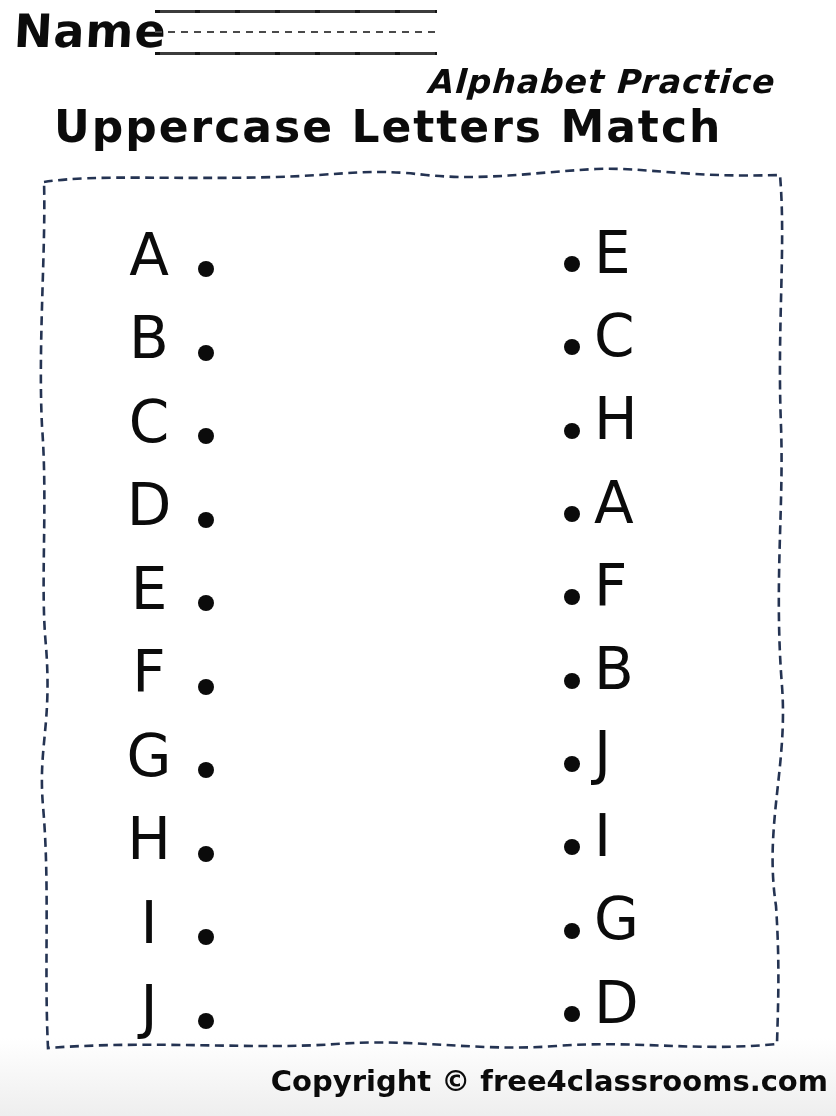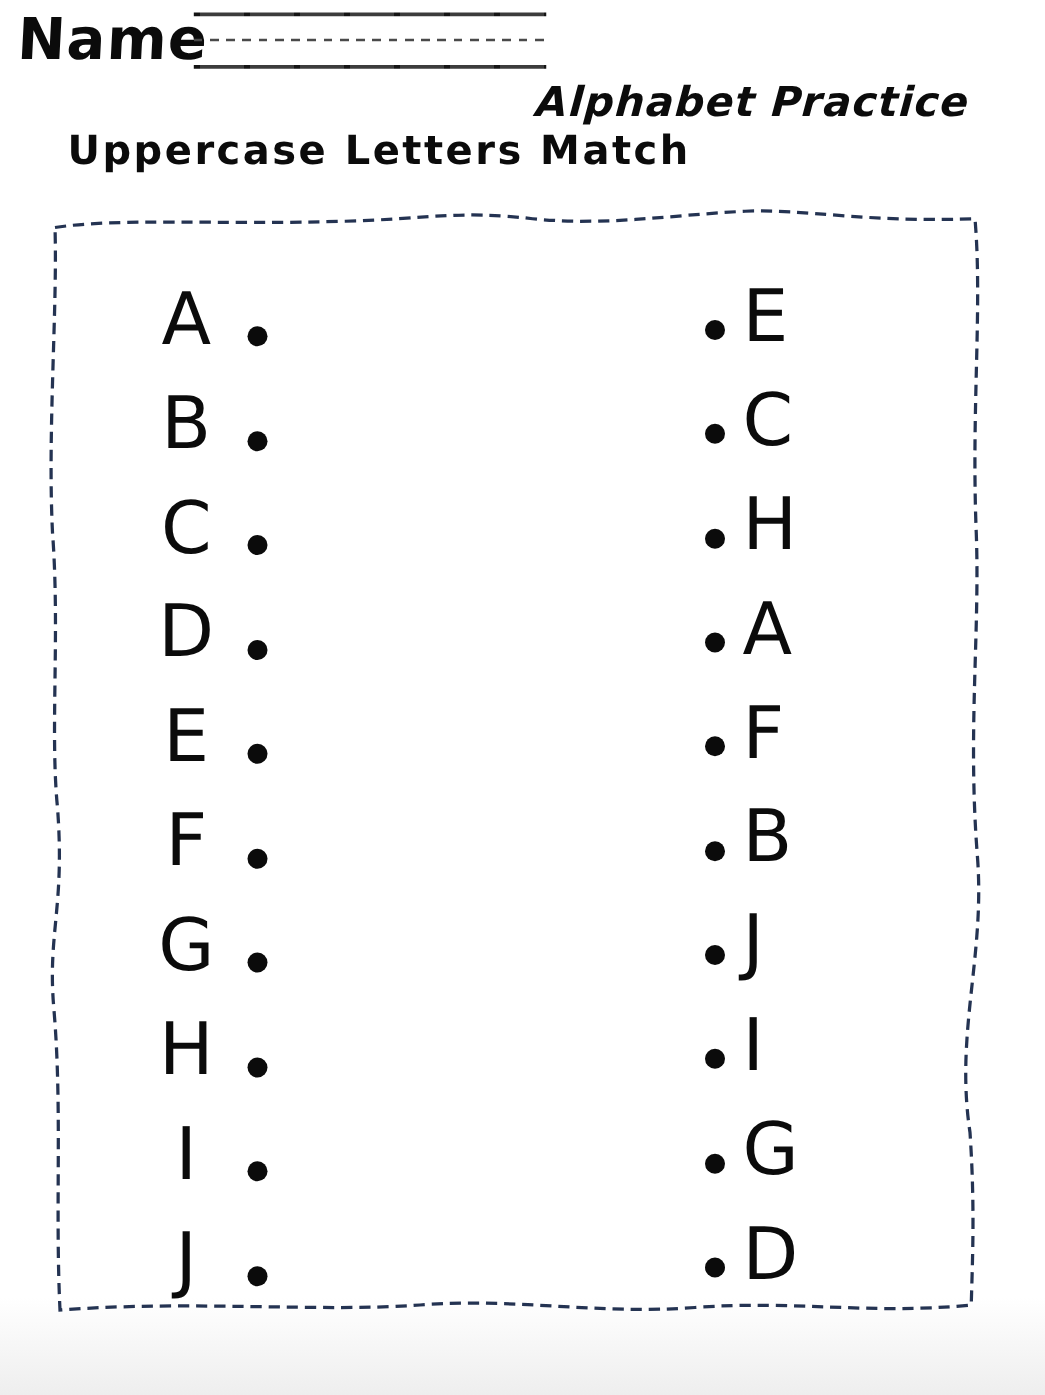--- a/index.html
+++ b/index.html
@@ -24,21 +24,21 @@
   .guide.bot { top:42px; }
 
   
   .subtitle {
     position:absolute; right:60px; top:62px;
     font-size:33px; font-weight:700; font-style:italic; letter-spacing:1px;
     transform: skewX(-4deg);
   }
   .title {
     position:absolute; left:54px; top:101px;
-    font-size:32px; font-weight:700; letter-spacing:2px;
+    font-size:44px; font-weight:700; letter-spacing:2px;
   }
 
   
   .border-svg { position:absolute; left:36px; top:166px; width:756px; height:896px; }
   .instruction {
     position:absolute; left:62px; top:184px;
     font-size:21px; font-weight:500; letter-spacing:0.5px;
   }
 
   
@@ -161,14 +161,15 @@
     <div class="mrow">
       <span class="dot dot-right"></span>
       <span class="letter">G</span>
     </div>
     <div class="mrow">
       <span class="dot dot-right"></span>
       <span class="letter">D</span>
     </div>
   </div>
 
+  <div class="copyright">Copyright © free4classrooms.com</div>
 
 </div>
 
 </body></html>

